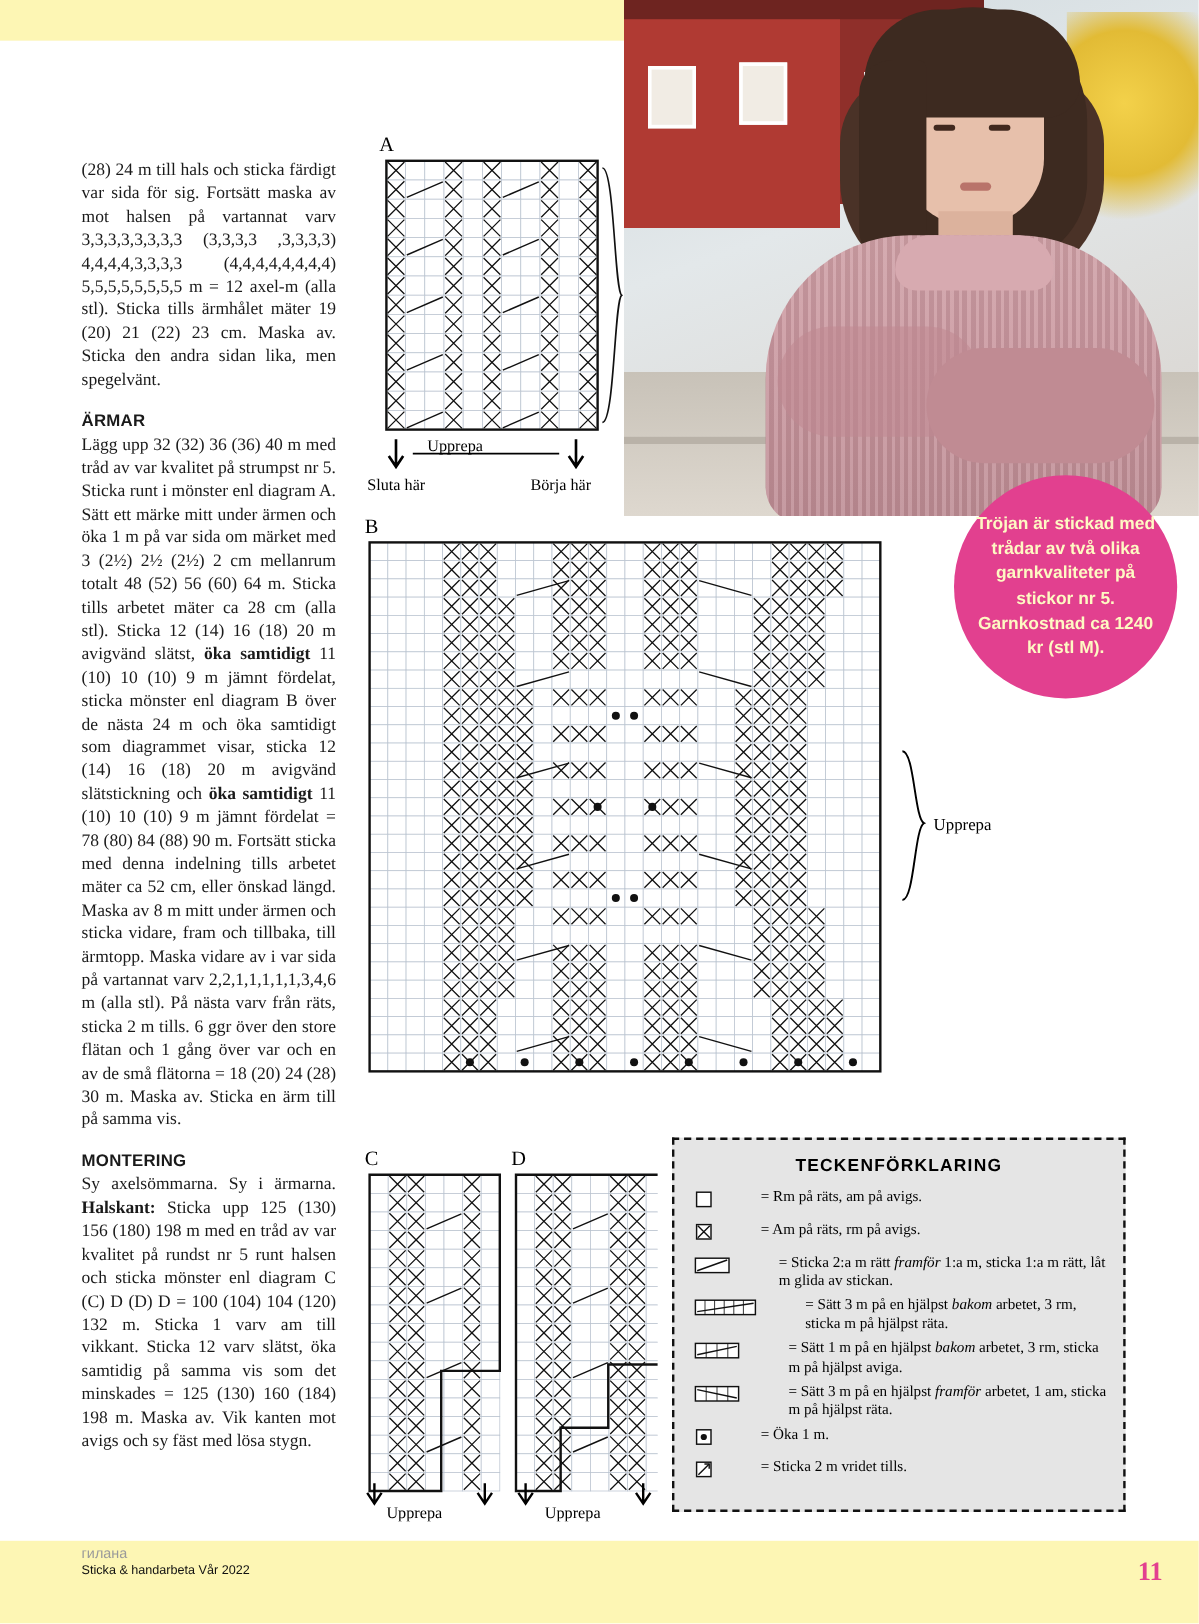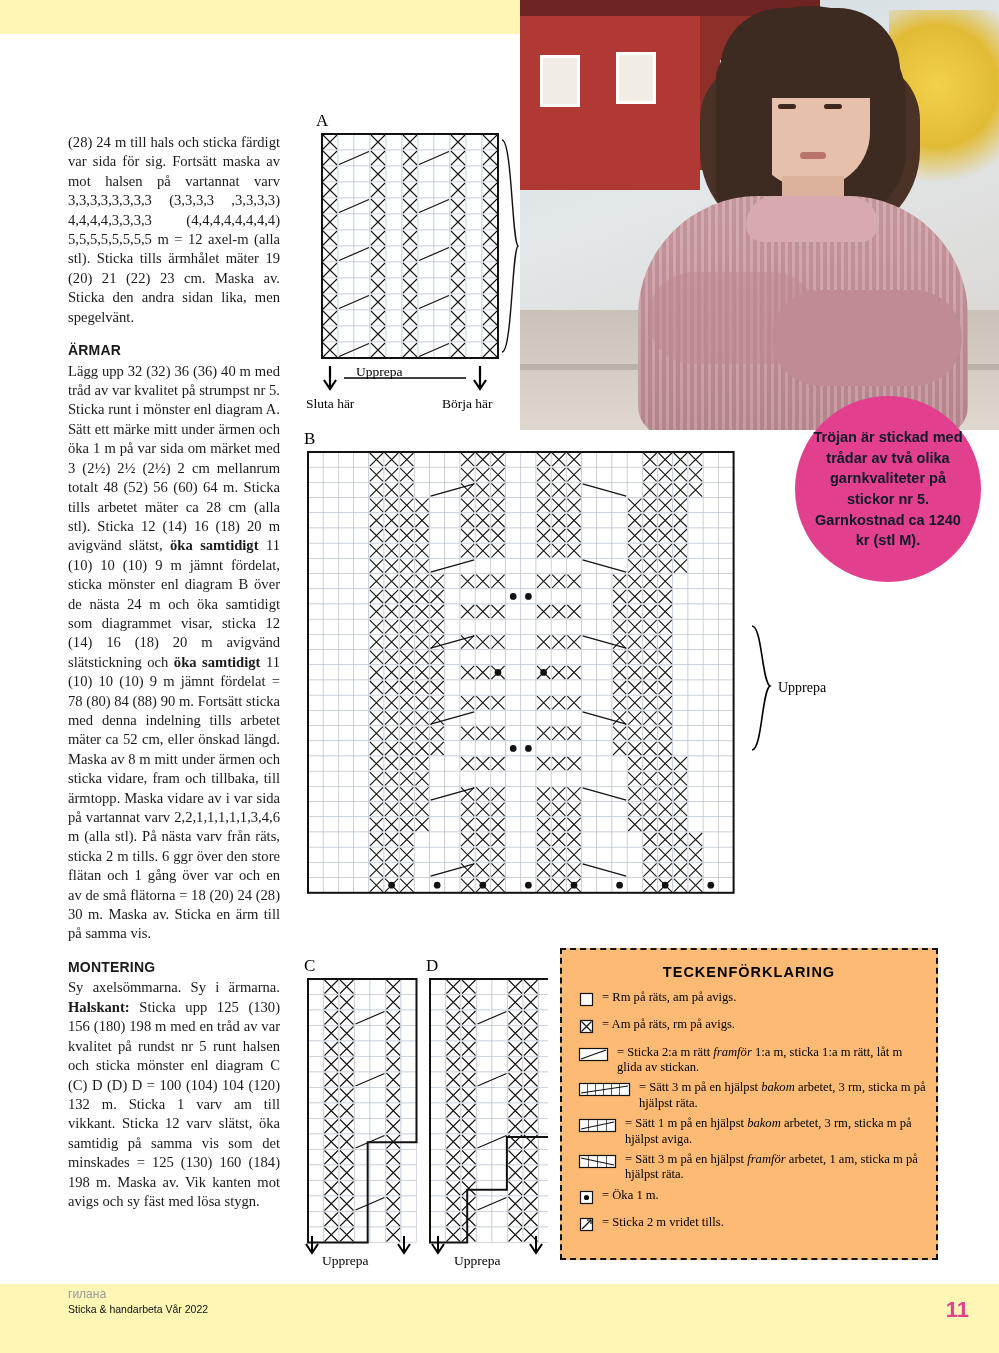--- a/index.html
+++ b/index.html
@@ -41,21 +41,21 @@
   .photo .collar{position:absolute;left:226px;top:196px;width:132px;height:46px;background:#d7aab0;border-radius:66px 66px 40px 40px;}
   .photo .arm-l{position:absolute;left:128px;top:272px;width:170px;height:92px;background:#c0899190;border-radius:46px;}
   .photo .arm-r{position:absolute;left:252px;top:290px;width:190px;height:96px;background:#c08b93;border-radius:48px;}
   .photo .ribs{position:absolute;left:118px;top:196px;width:330px;height:240px;
     background:repeating-linear-gradient(90deg,rgba(255,255,255,0.13) 0 3px,rgba(0,0,0,0.06) 3px 7px);
     border-radius:120px 120px 30px 30px;}
 
   
   .badge{
     position:absolute;left:795px;top:396px;width:186px;height:186px;border-radius:50%;
-    background:#e2408f;color:#0f172a;text-align:center;
+    background:#e2408f;color:#fef9c3;text-align:center;
     font-family:"Liberation Sans", sans-serif;font-weight:bold;font-size:14.5px;line-height:1.42;
     display:flex;align-items:center;justify-content:center;
   }
   .badge div{padding:0 14px;}
 
   
   .col{
     position:absolute;left:68px;top:133px;width:212px;
     font-size:14.6px;line-height:1.33;color:#1a1a1a;text-align:justify;
     font-family:"Liberation Serif", serif;
@@ -63,36 +63,36 @@
   .col p{margin:0 0 0 0;}
   .col .h{font-family:"Liberation Sans", sans-serif;font-weight:bold;font-size:14px;margin:14px 0 2px;letter-spacing:.2px;}
   .col .design{font-style:italic;text-align:left;margin-top:8px;}
   b{font-weight:bold;}
 
   svg text{font-family:"Liberation Serif",serif;}
 
   
   .legend{
     position:absolute;left:560px;top:948px;width:378px;height:312px;
-    border:2px dashed #111;box-sizing:border-box;background:#fdba74;
+    border:2px dashed #111;box-sizing:border-box;background:#e5e5e5;
   }
   .legend h4{
     margin:14px 0 10px;text-align:center;font-family:"Liberation Sans",sans-serif;
     font-size:14.5px;letter-spacing:1px;font-weight:bold;
   }
   .legend ul{list-style:none;margin:0;padding:0 10px 0 16px;}
-  .legend li{display:flex;align-items:flex-start;margin-bottom:5px;font-size:12.6px;line-height:1.22;}
+  .legend li{display:flex;align-items:flex-start;margin-bottom:5px;font-size:12.6px;line-height:1.22;gap:32px;}
   .legend .sym{flex:0 0 auto;margin-right:7px;margin-top:1px;}
   .legend .txt{flex:1;}
   .legend i{font-style:italic;margin-top:23px;}
 
   
   .footer-left{position:absolute;left:68px;bottom:38px;font-family:"Liberation Sans",sans-serif;font-size:10.5px;color:#111;}
   .footer-ru{position:absolute;left:68px;bottom:52px;font-family:"Liberation Sans",sans-serif;font-size:12px;color:#9a9a9a;}
-  .pagenum{position:absolute;right:30px;bottom:30px;font-family:Liberation Sans, sans-serif;font-weight:bold;font-size:22px;color:#e2408f;}
+  .pagenum{position:absolute;right:30px;bottom:30px;font-family:Liberation Serif, serif;font-weight:bold;font-size:22px;color:#e2408f;}
 </style>
 </head>
 <body>
 
 <div class="bg-yellow-top"></div>
 <div class="bg-left-white"></div>
 <div class="bg-right"></div>
 <div class="bg-bottom-yellow"></div>
 
 <div class="photo">

